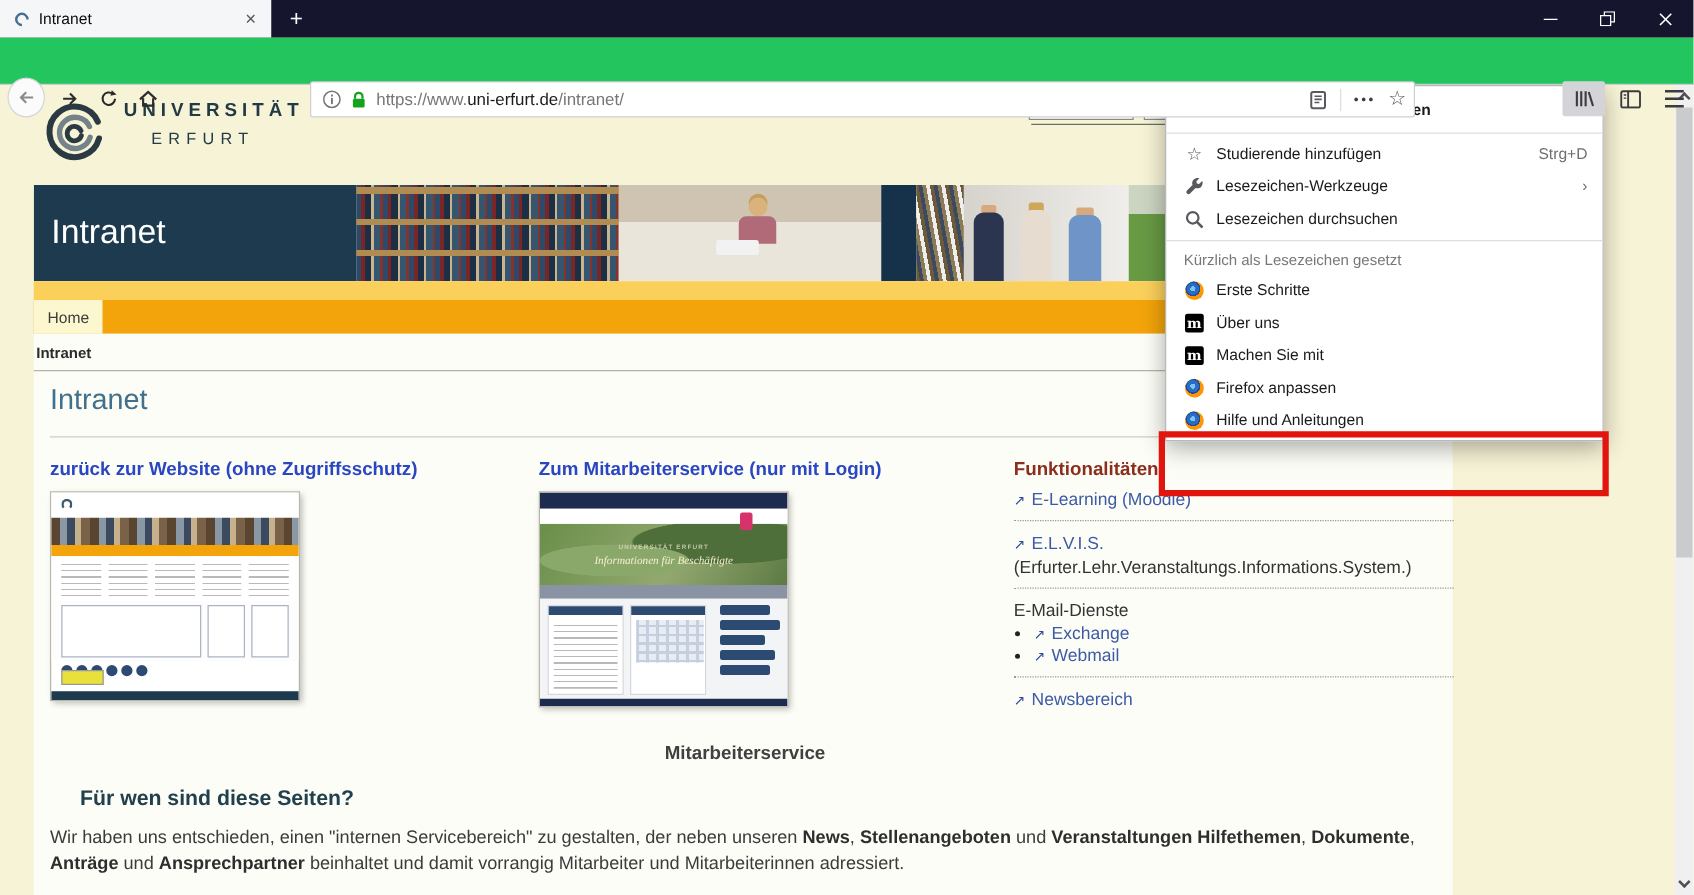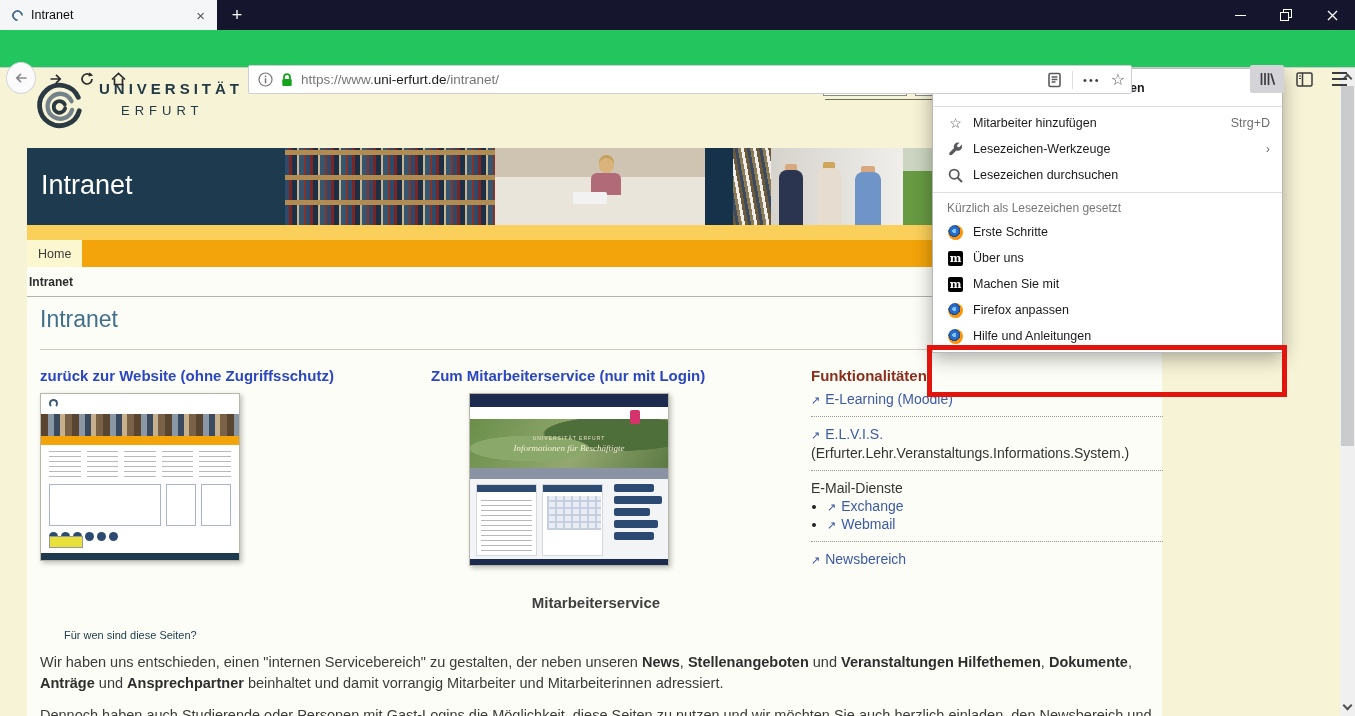--- a/index.html
+++ b/index.html
@@ -78,21 +78,21 @@
   .breadcrumb { position:absolute; left:2px; top:8px; font-size:12px; font-weight:bold; color:#2b2b2b; }
   .bc-line { position:absolute; left:0; top:29px; width:1135px; border-bottom:1px solid #b5b3a8; }
   .pg-heading { position:absolute; left:13px; top:39px; font-size:23px; color:#41708c; }
   .pg-rule { position:absolute; left:13px; top:82px; width:1110px; border-top:1px solid #cfccc0; }
 
   .col { position:absolute; top:100px; }
   .col-h { font-size:15px; font-weight:bold; color:#2a46c2; }
   .col3-h { font-size:15px; font-weight:bold; color:#8c2e1c; }
   .thumb { margin-top:9px; width:200px; border:1px solid #b9b6aa; background:#fff; box-shadow:2px 2px 5px rgba(0,0,0,0.25); position:relative; overflow:hidden; }
   .t1 { height:168px; }
-  .t2 { height:173px;margin-left:38px; }
+  .t2 { height:173px; }
   .tline { background:repeating-linear-gradient(0deg,#b9b9b9 0 1px,transparent 1px 5px); }
 
   .t1-head { height:20px; background:#fff; position:relative; }
   .t1-logo { position:absolute; left:8px; top:5px; width:9px; height:9px; border:2px solid #3c5a70; border-radius:50%; border-bottom-color:transparent; }
   .t1-photo { height:22px; background:repeating-linear-gradient(90deg,#5a4530 0 7px,#8a97a5 7px 13px,#3c4a60 13px 19px,#c7b18c 19px 24px,#7a6248 24px 31px); }
   .t1-menu { height:9px; background:#f3a40a; }
   .t1-cols { height:36px; background:#fff; display:flex; gap:6px; padding:4px 8px; }
   .t1-cols div { flex:1; }
   .t1-body { height:48px; display:flex; gap:5px; padding:3px 8px; background:#fdfdfd; }
   .t1-card { border:1px solid #aab4c4; background:#fff; }
@@ -122,21 +122,21 @@
   .fn-list { margin-top:7px; width:352px; font-size:14px; }
   .fn-link { color:#3d5aa6; margin:3px 0; }
   .fn-arrow { color:#2b4a9c; font-size:11px; margin-right:5px; }
   .fn-div { border-top:1px dotted #9a9a90; margin:9px 0; }
   .fn-text { color:#333; }
   .fn-ul { list-style:disc; margin:2px 0 0 16px; color:#222; }
   .fn-ul li { margin:2px 0; }
 
   .mit { position:absolute; left:13px; top:327px; width:1112px; }
   .mit-h { font-size:15px; font-weight:bold; color:#404040;text-align:center; }
-  .mit-q { font-size:11px; font-weight:normal; color:#21404e; margin-top:18px;padding-left:24px; }
+  .mit-q { font-size:17px; font-weight:bold; color:#21404e; margin-top:18px;padding-left:24px; }
   .mit p { font-size:14.5px; line-height:21px; color:#3b3b3b; margin-top:11px; }
   .mit b { color:#2e2e2e; }
 
   
   .scroll { position:absolute; left:1340px; top:68px; width:15px; height:648px; background:#f0f0f1; z-index:20; }
   .scroll .thumbbar { position:absolute; left:1px; top:18px; width:13px; height:360px; background:#c9cbcd; }
   .chev { position:absolute; left:4px; width:7px; height:7px; border:2px solid #505050; border-left:none; border-bottom:none; }
   .chev.up { top:7px; transform:rotate(-45deg); }
   .chev.down { bottom:7px; transform:rotate(135deg); }
 
@@ -411,21 +411,21 @@
 
   <div class="panel-caret"></div>
   <div class="panel">
     <div class="p-header">
       <span class="p-back">‹</span>
       <span class="p-title">Lesezeichen</span>
     </div>
     <div class="p-body">
       <div class="p-item">
         <span class="p-icon star-glyph" style="font-size:14px;">☆</span>
-        <span class="p-label">Mitarbeiter hinzufügen</span>
+        <span class="p-label">Studierende hinzufügen</span>
         <span class="p-short">Strg+D</span>
       </div>
       <div class="p-item">
         <span class="p-icon">
           <svg width="15" height="15" viewBox="0 0 16 16">
               <path d="M14.6 3l-2.6 2.6-1.9-.4-.4-1.9L12.3.7c-1.7-.6-3.6-.2-4.9 1.1C6.2 3 5.8 4.8 6.4 6.4l-4.7 4.7c-.7.7-.7 1.9 0 2.6s1.9.7 2.6 0L9 9c1.6.6 3.4.2 4.7-1 1.3-1.3 1.7-3.3 1-5z" fill="#5a5a5e"></path>
             </svg>
         </span>
         <span class="p-label">Lesezeichen-Werkzeuge</span>
         <span class="p-short">›</span>

